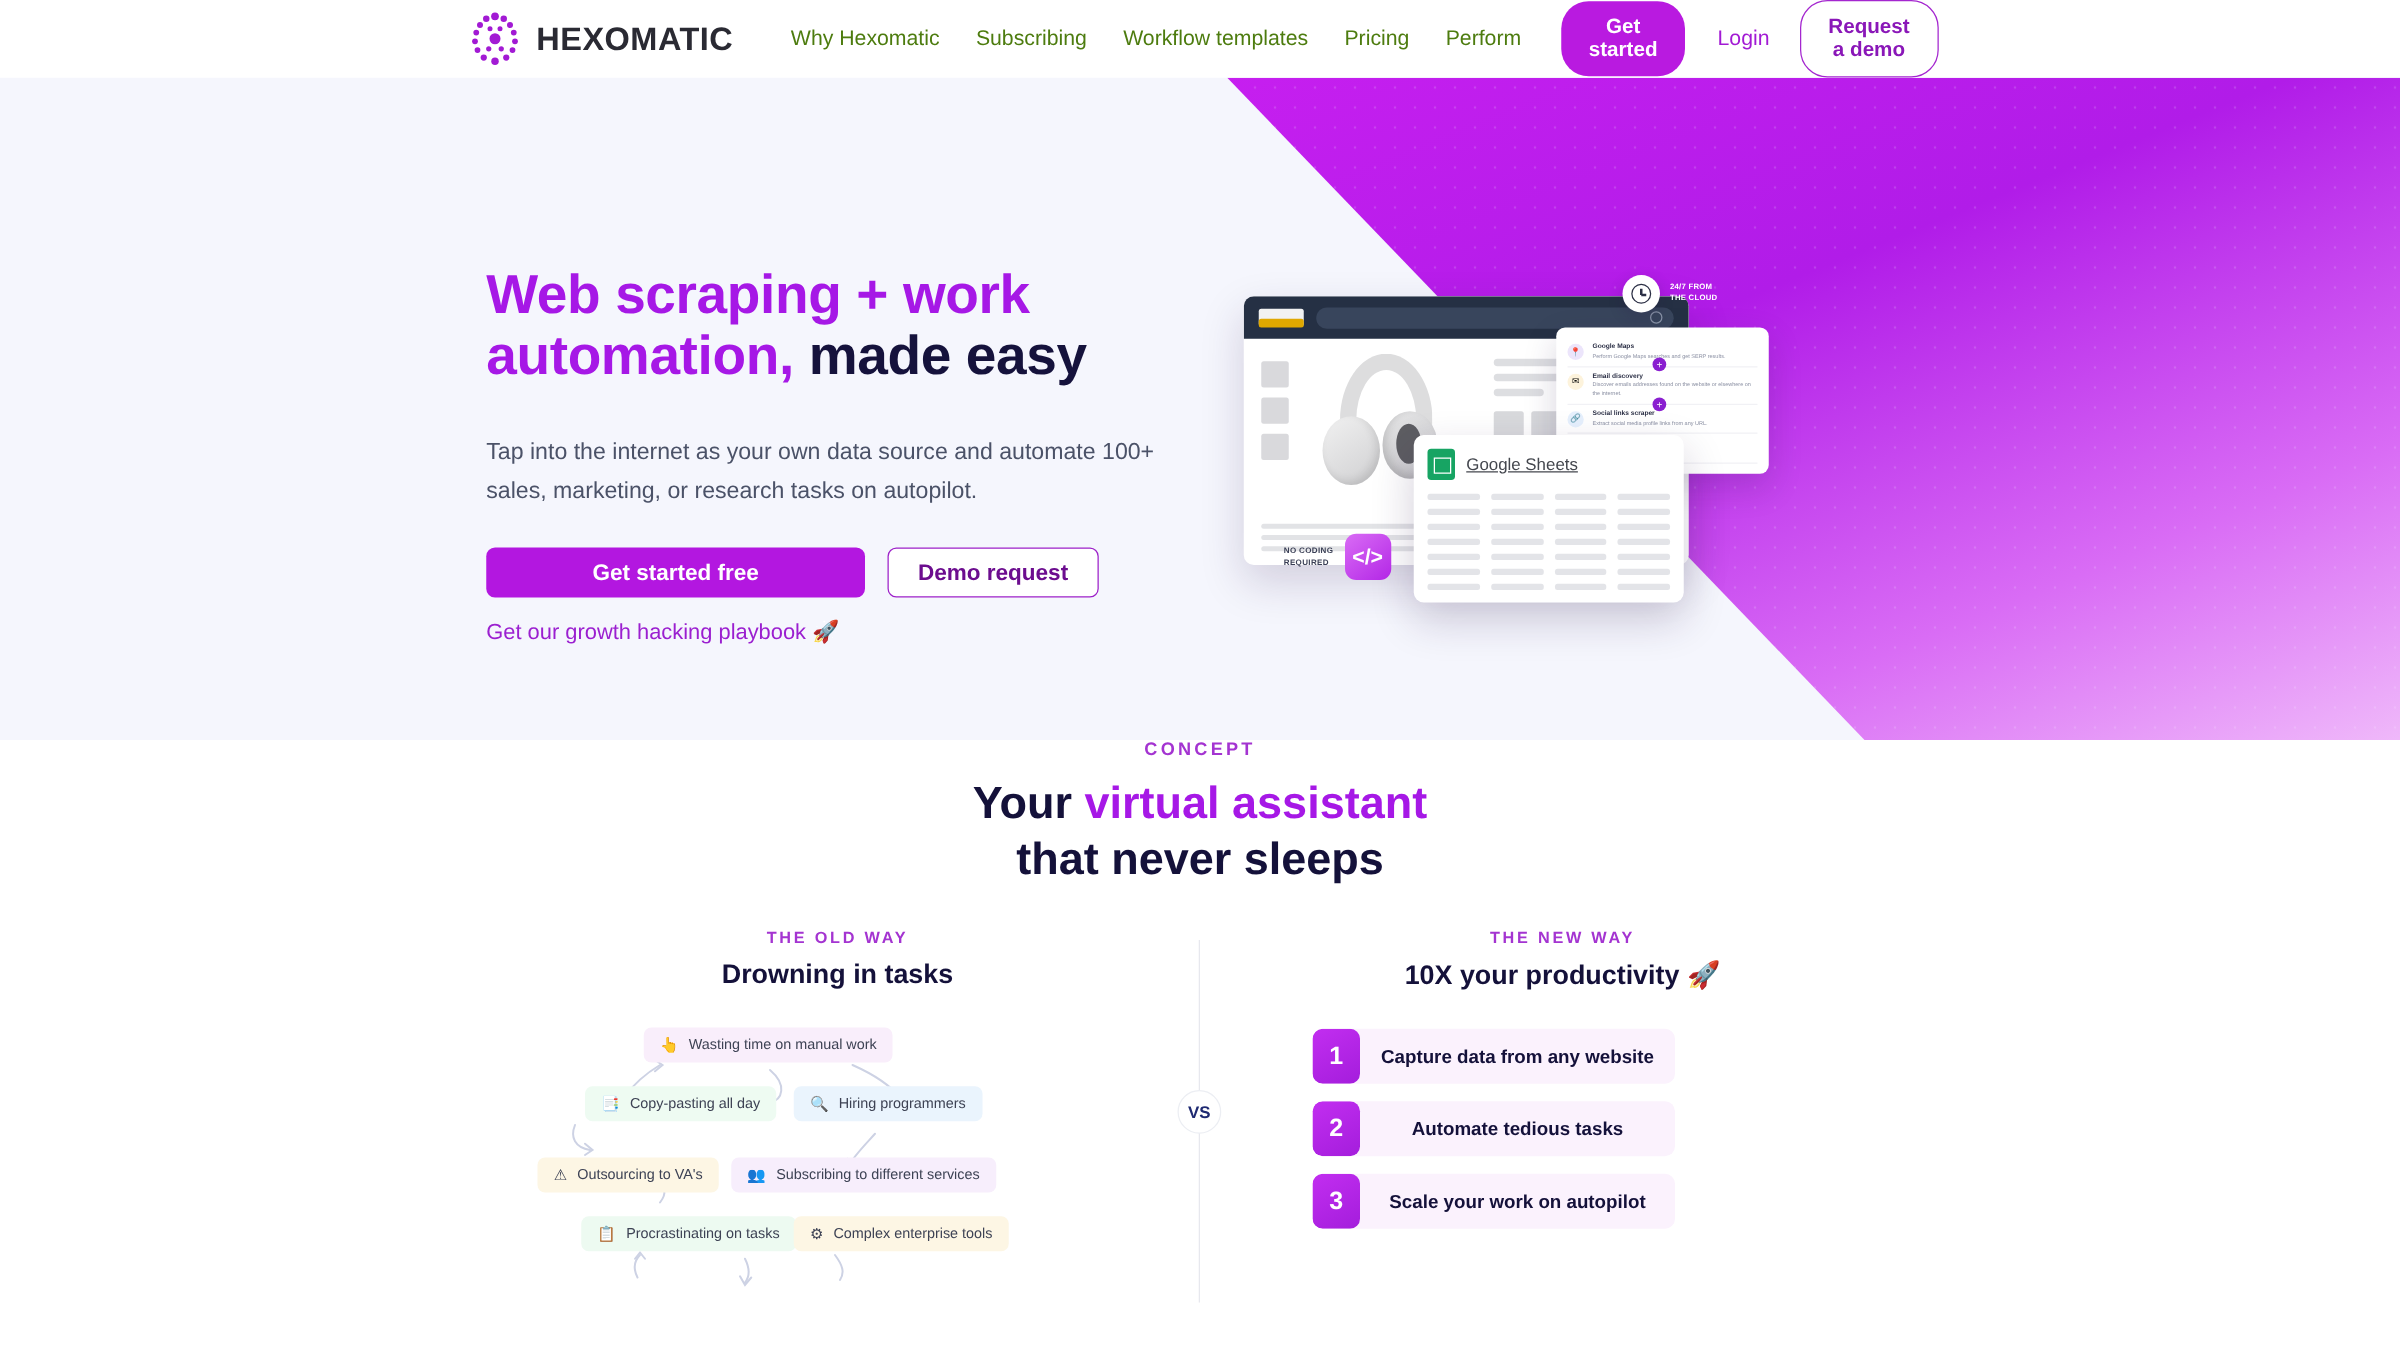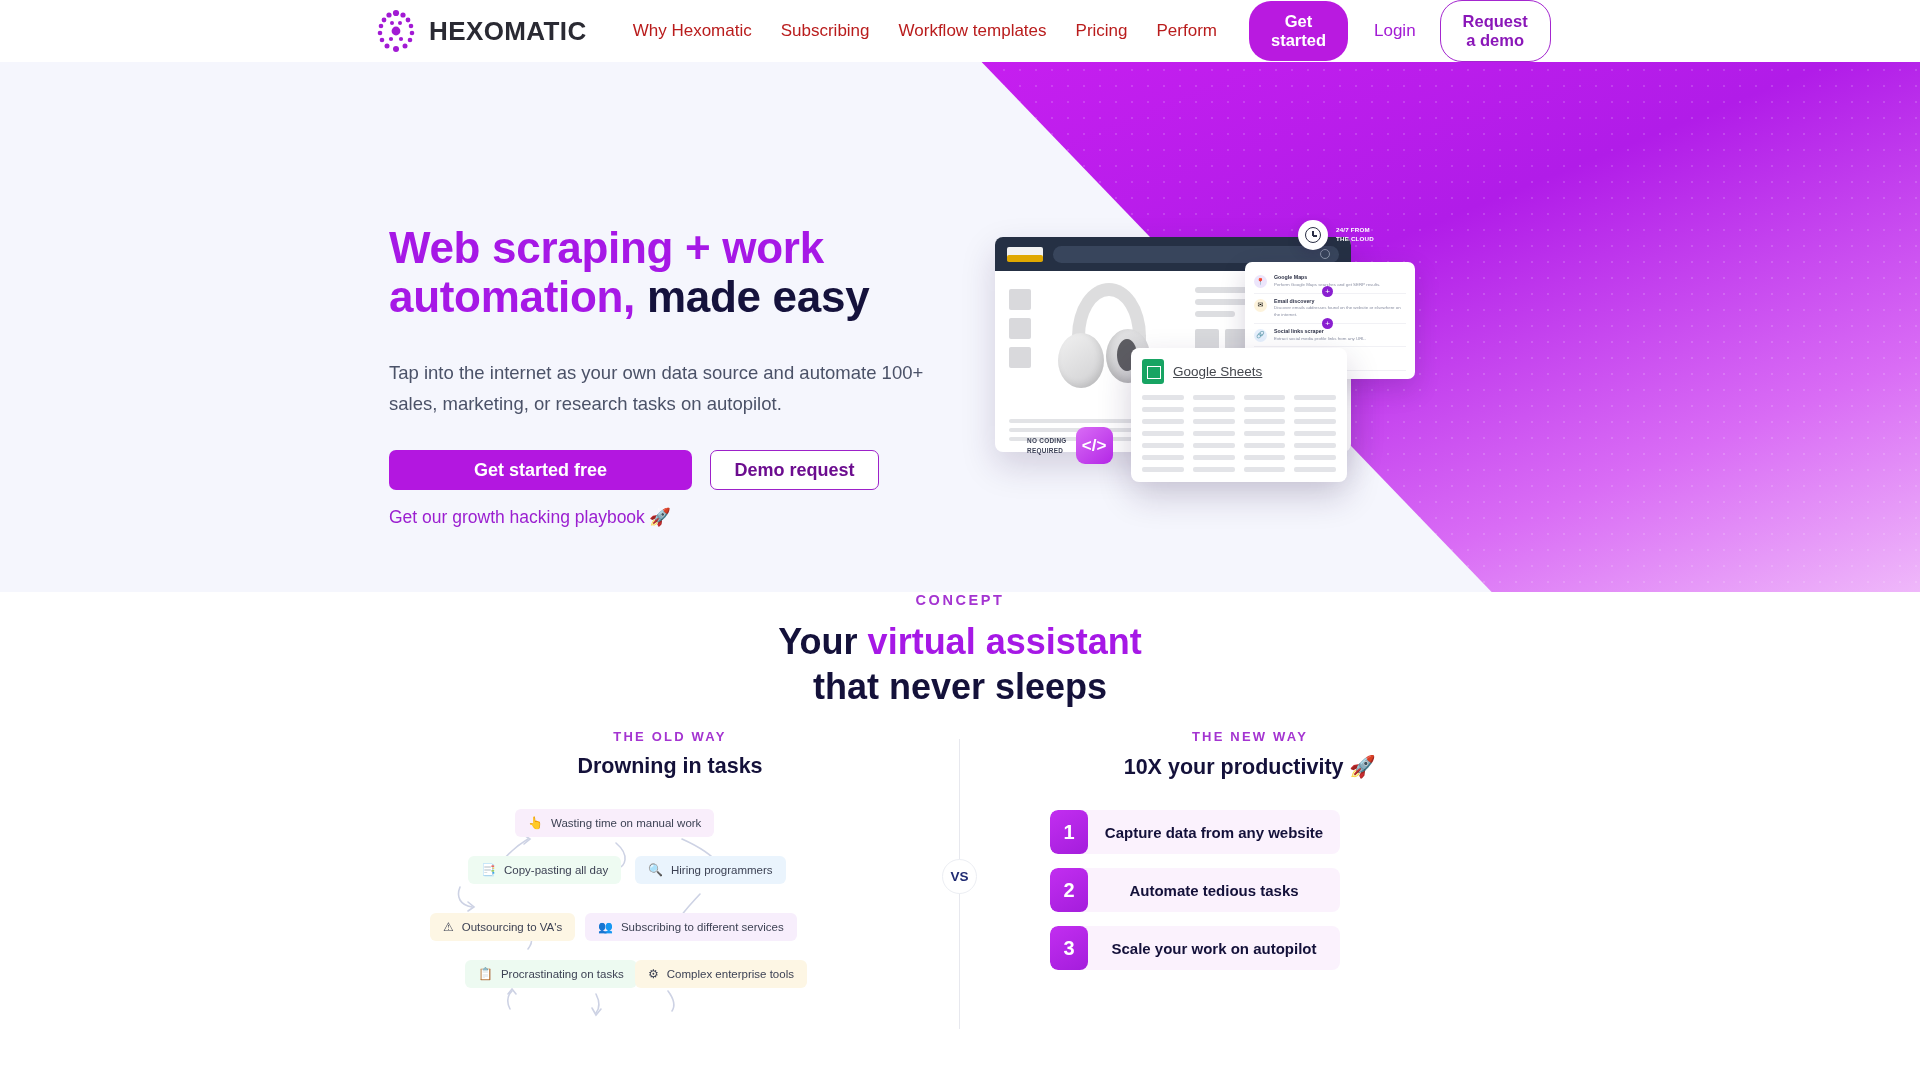--- a/index.html
+++ b/index.html
@@ -20,21 +20,21 @@
     z-index: 50;
   }
   .brand { display: flex; align-items: center; margin-left: 375px; gap: 12px; }
   .brand-mark { width: 42px; height: 44px; position: relative; }
   .brand-name {
     font-size: 26px; font-weight: bold; letter-spacing: 0.4px;
     color: #2a2a33;
   }
   .nav-links { display: flex; align-items: center; gap: 29px; margin-left: 46px; }
   .nav-link {
-    font-size: 17px; color: #b91c1c; text-decoration: none; white-space: nowrap;
+    font-size: 17px; color: #4d7c0f; text-decoration: none; white-space: nowrap;
     cursor: pointer;
   }
   .nav-actions { display: flex; align-items: center; gap: 0px; margin-left: auto; margin-right: 382px; padding-left: 32px; }
   .btn-get-started {
     background: #b91ae0; color: #ffffff; border: none; border-radius: 22px;
     font-size: 16.5px; font-weight: bold; padding: 11px 22px; cursor: pointer;
     font-family: "Liberation Sans", sans-serif;
   }
   .btn-login {
     color: #a21ad4; font-size: 17px; margin-left: 26px; margin-right: 24px;
@@ -60,21 +60,21 @@
     clip-path: polygon(100% 0%, 100% 100%, 58% 100%, 8% 0%);
   }
   .hero-purple-dots {
     position: absolute; top: 0; right: 0; width: 1020px; height: 530px;
     clip-path: polygon(100% 0%, 100% 100%, 58% 100%, 8% 0%);
     background-image: radial-gradient(rgba(255,255,255,0.22) 1px, transparent 1.3px);
     background-size: 16px 16px;
     opacity: 0.7;
   }
   .hero-inner { position: relative; width: 1920px; height: 530px; }
-  .hero-copy { position: absolute; left: 389px; top: 162px; width: 560px; }
+  .hero-copy { position: absolute; left: 389px; top: 150px; width: 560px; }
   .hero-title {
     font-size: 44px; font-weight: bold; line-height: 1.11;
     letter-spacing: -0.3px;
   }
   .hero-title .accent { color: #a618e6; }
   .hero-title .dark { color: #15123c; }
   .hero-sub {
     margin-top: 35px; font-size: 18.5px; line-height: 1.72;
     color: #4b5268; width: 535px;
   }
@@ -216,21 +216,21 @@
   .eyebrow {
     text-align: center; font-size: 14.5px; letter-spacing: 2.6px; font-weight: bold;
     color: #a434d1;
   }
   .concept-title {
     text-align: center; margin-top: 12px; font-size: 36px; font-weight: bold;
     line-height: 1.24; color: #14113a;
   }
   .concept-title .accent { color: #a618e6; }
 
-  .compare { position: relative; margin-top: 20px; width: 1920px; height: 300px; }
+  .compare { position: relative; margin-top: 33px; width: 1920px; height: 300px; }
   .col-left { position: absolute; left: 420px; top: 0; width: 500px; text-align: center; }
   .col-right { position: absolute; left: 1000px; top: 0; width: 500px; }
   .col-eyebrow {
     font-size: 13px; letter-spacing: 2.2px; font-weight: bold; color: #a434d1;
     text-align: center;
   }
   .col-title { margin-top: 10px; font-size: 21.5px; font-weight: bold; color: #14113a; text-align: center; }
 
   .chips { position: relative; margin-top: 30px; height: 230px; }
   .chip {

